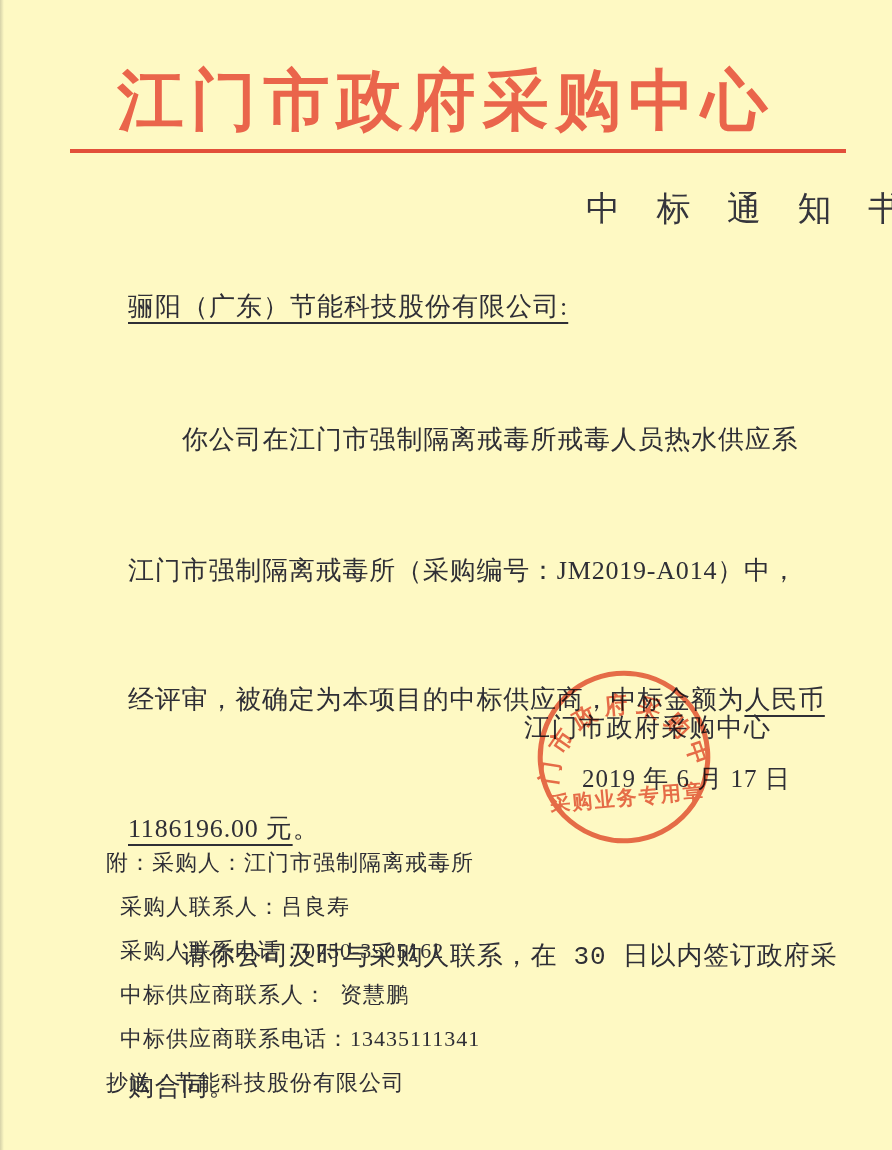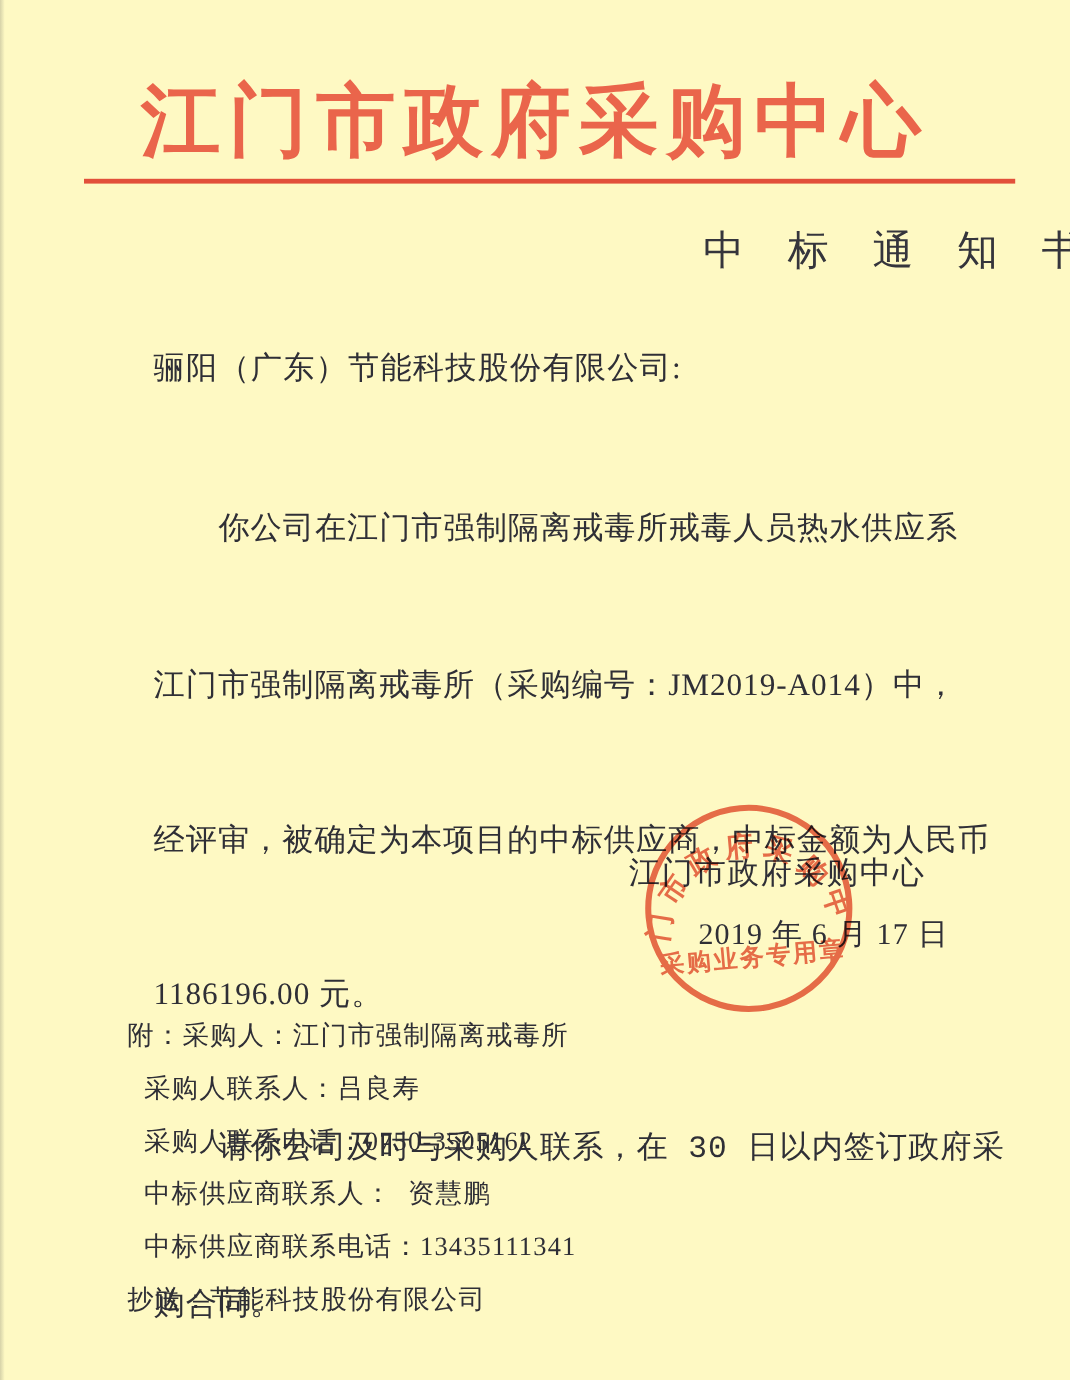--- a/index.html
+++ b/index.html
@@ -43,20 +43,21 @@
     color:#35353c;
     margin:0;
     padding-left:24px;
   }
   
   .recipient{
     position:absolute;top:289px;left:128px;
     font-size:26px;letter-spacing:1px;
   }
   .u{
+    text-decoration:underline;
     text-decoration-thickness:1.6px;
     text-underline-offset:7px;
   }
   
   .body-block{
     position:absolute;top:334px;left:128px;width:680px;
     font-size:26px;line-height:43px;letter-spacing:0.8px;
     white-space:pre;
   }
   .line{height:43px;}

